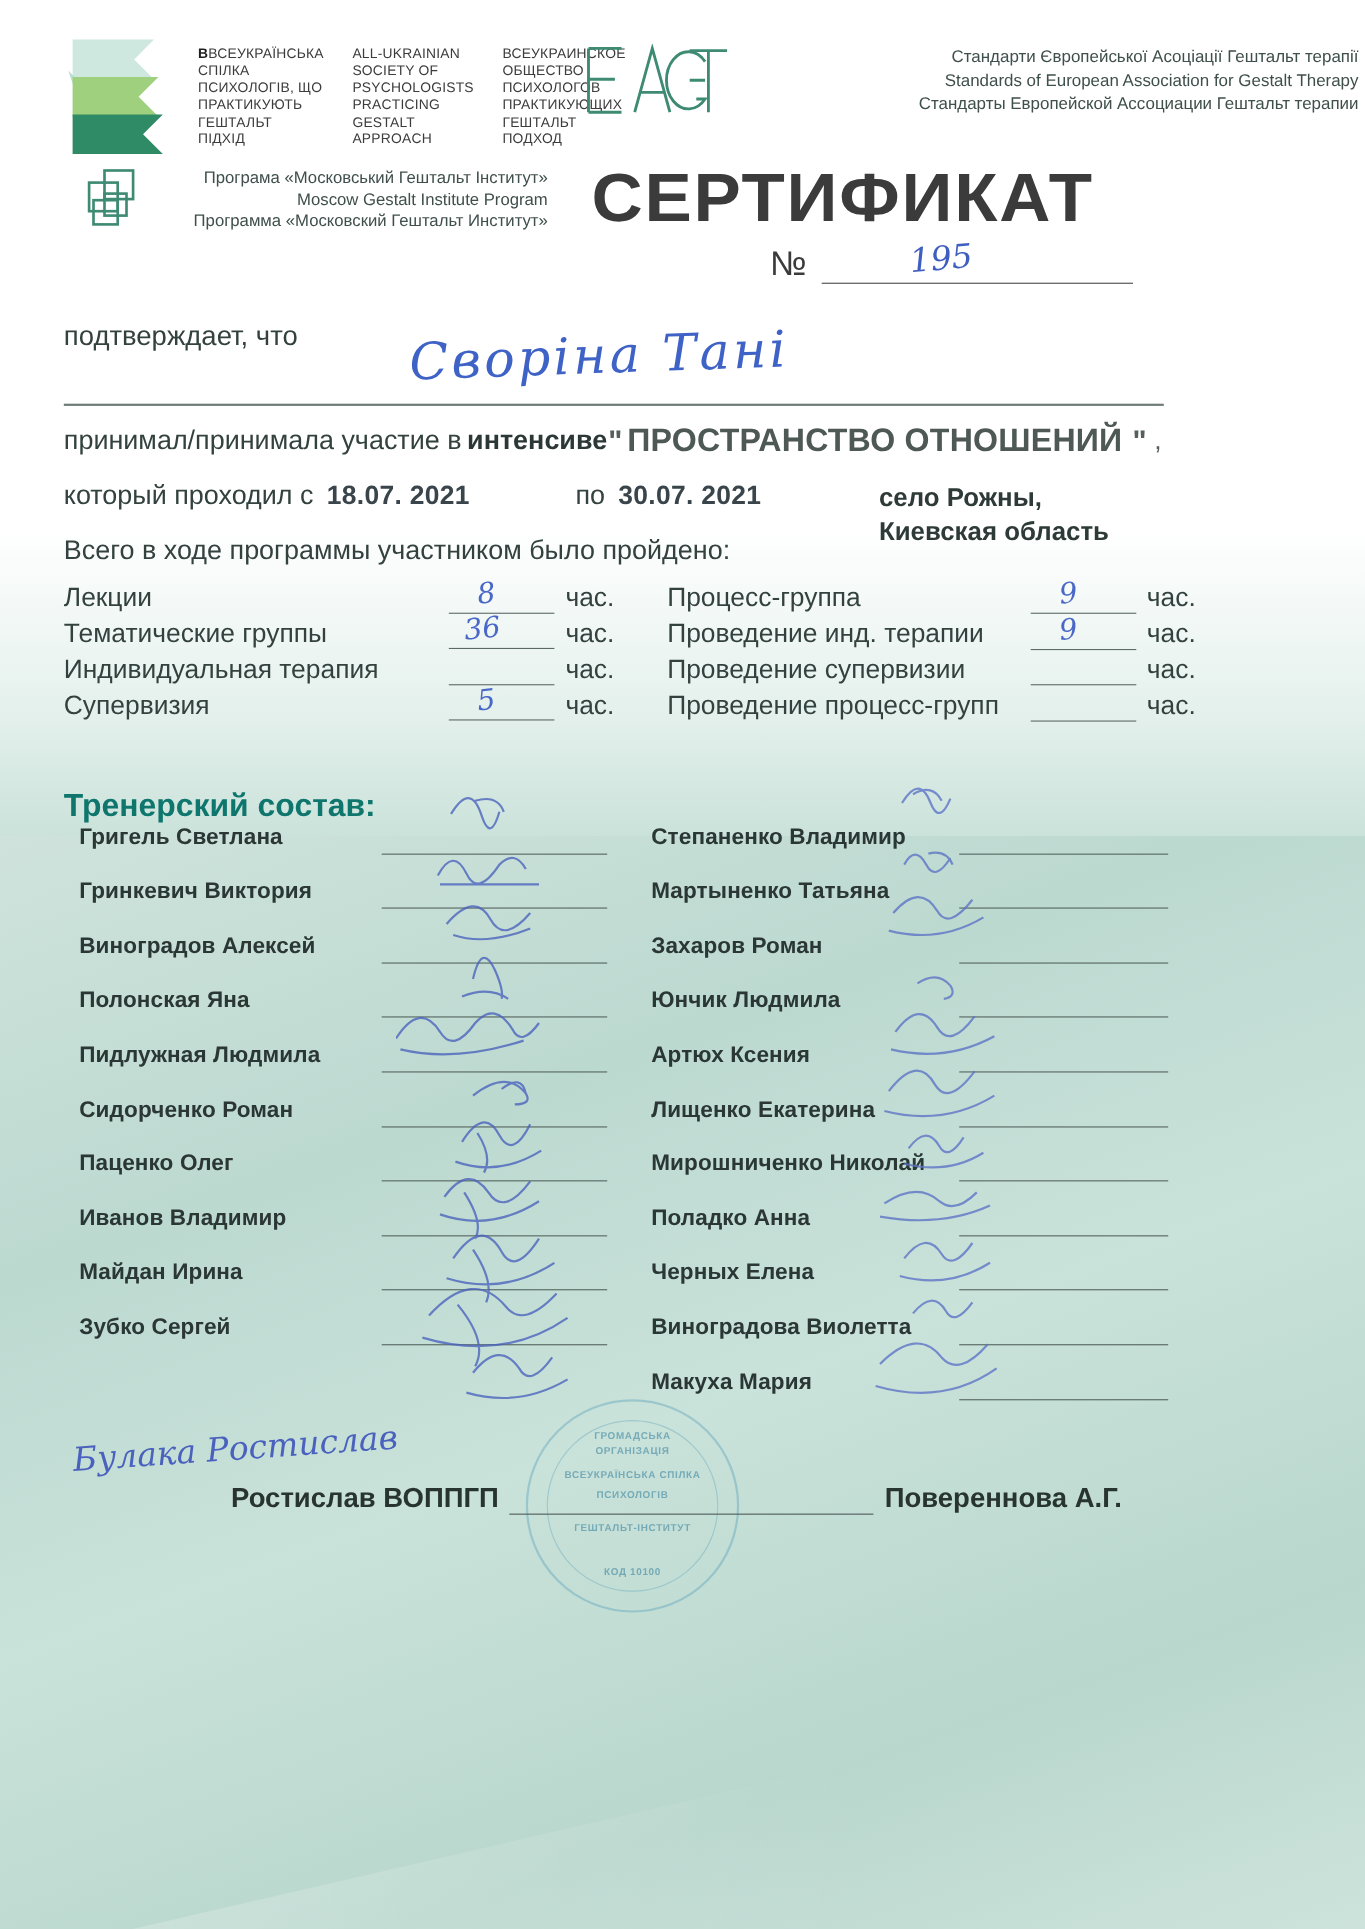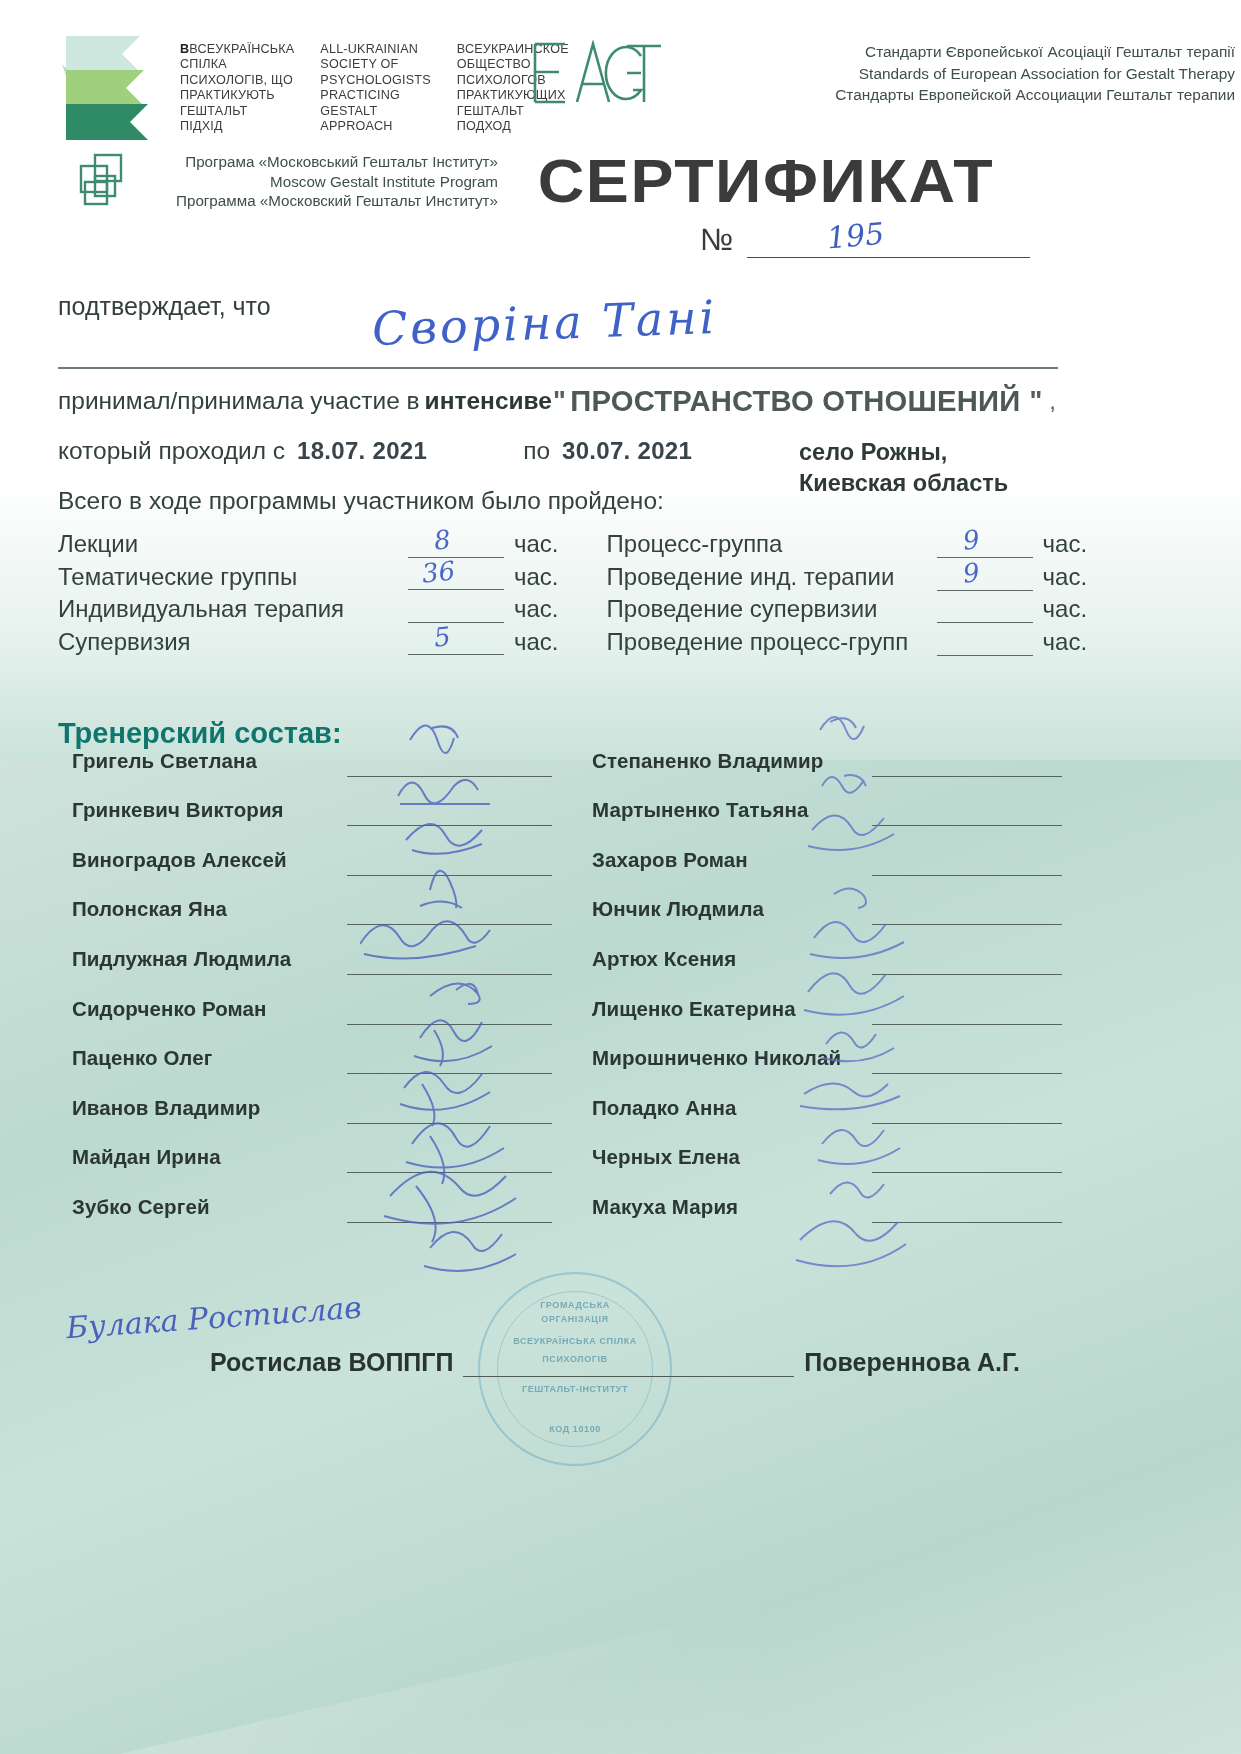--- a/index.html
+++ b/index.html
@@ -363,20 +363,24 @@
     <div class="trow">
         <span class="tname r">Мирошниченко Николай</span>
         <span class="tsig"></span>
       </div>
     <div class="trow">
         <span class="tname r">Поладко Анна</span>
         <span class="tsig"></span>
       </div>
     <div class="trow">
         <span class="tname r">Черных Елена</span>
+        <span class="tsig"></span>
+      </div>
+    <div class="trow">
+        <span class="tname r">Виноградова Виолетта</span>
         <span class="tsig"></span>
       </div>
     <div class="trow">
         <span class="tname r">Макуха Мария</span>
         <span class="tsig"></span>
       </div>
   </div>
 
   <svg class="sig-ink" style="left:360px;top:700px;width:700px;height:600px;" width="700" height="600">
     <g fill="none" stroke="#4a62bd" stroke-width="2" opacity=".85">

